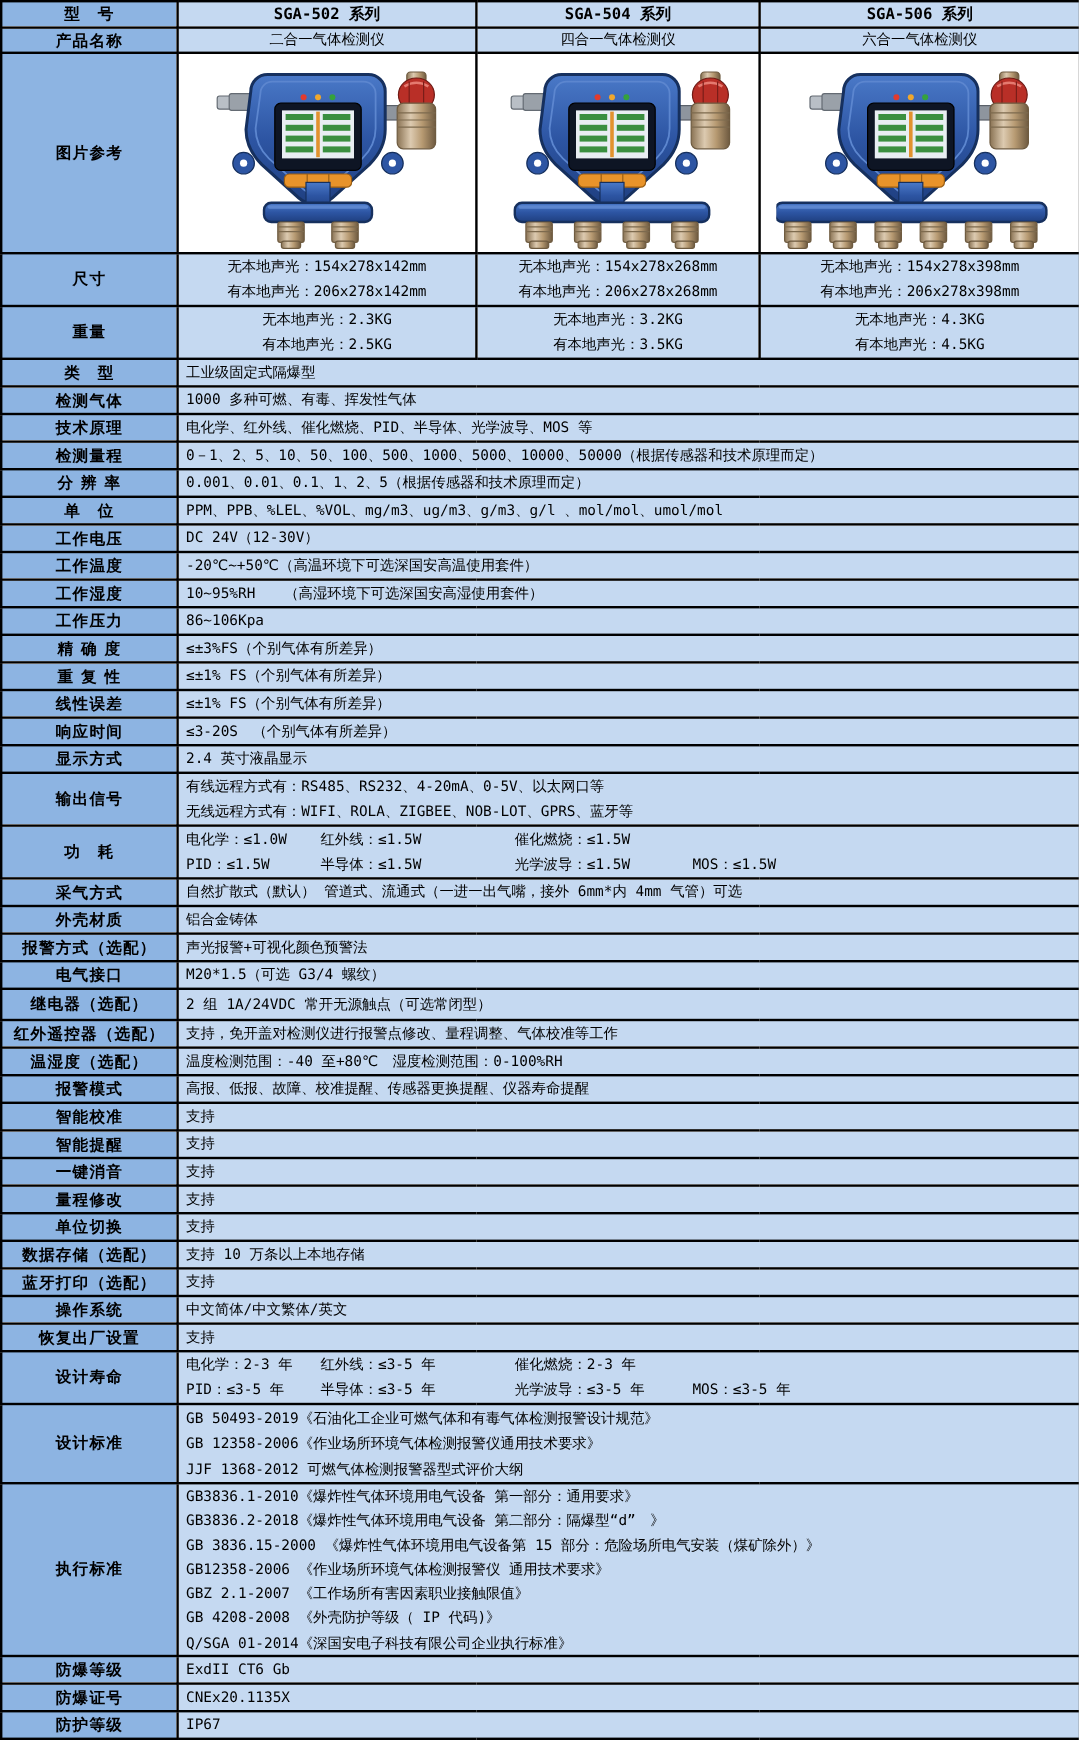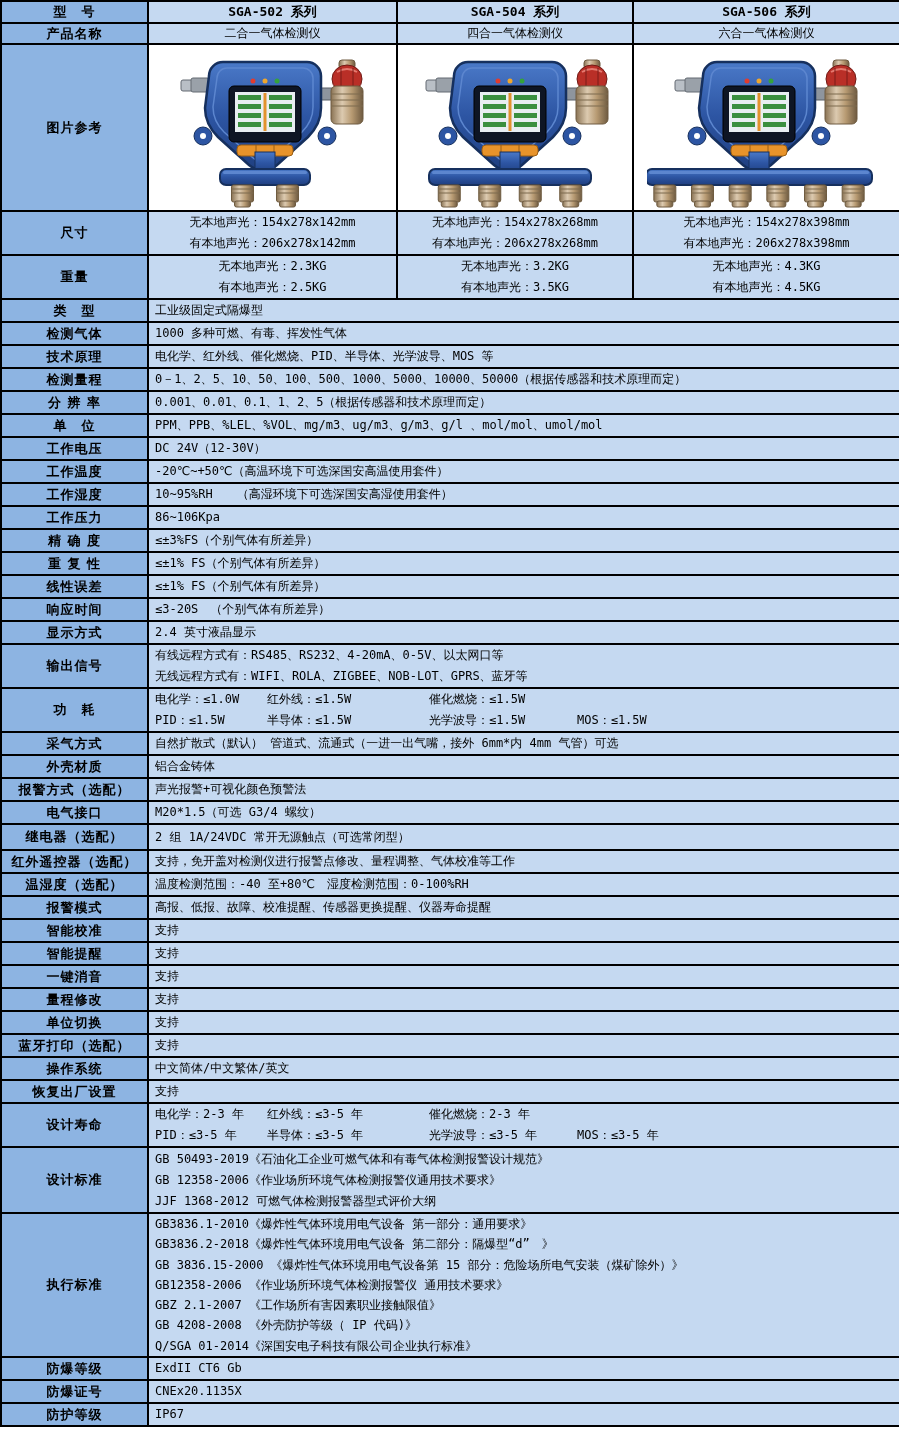--- a/index.html
+++ b/index.html
@@ -448,20 +448,26 @@
           <div class="line">支持</div>
         </td>
       </tr>
       <tr style="height: 21.5px;">
         <td class="label-cell">单位切换</td>
         <td colspan="3">
           <div class="line">支持</div>
         </td>
       </tr>
       <tr style="height: 21.5px;">
+        <td class="label-cell">数据存储（选配）</td>
+        <td colspan="3">
+          <div class="line">支持 10 万条以上本地存储</div>
+        </td>
+      </tr>
+      <tr style="height: 21.5px;">
         <td class="label-cell">蓝牙打印（选配）</td>
         <td colspan="3">
           <div class="line">支持</div>
         </td>
       </tr>
       <tr style="height: 21.5px;">
         <td class="label-cell">操作系统</td>
         <td colspan="3">
           <div class="line">中文简体/中文繁体/英文</div>
         </td>

